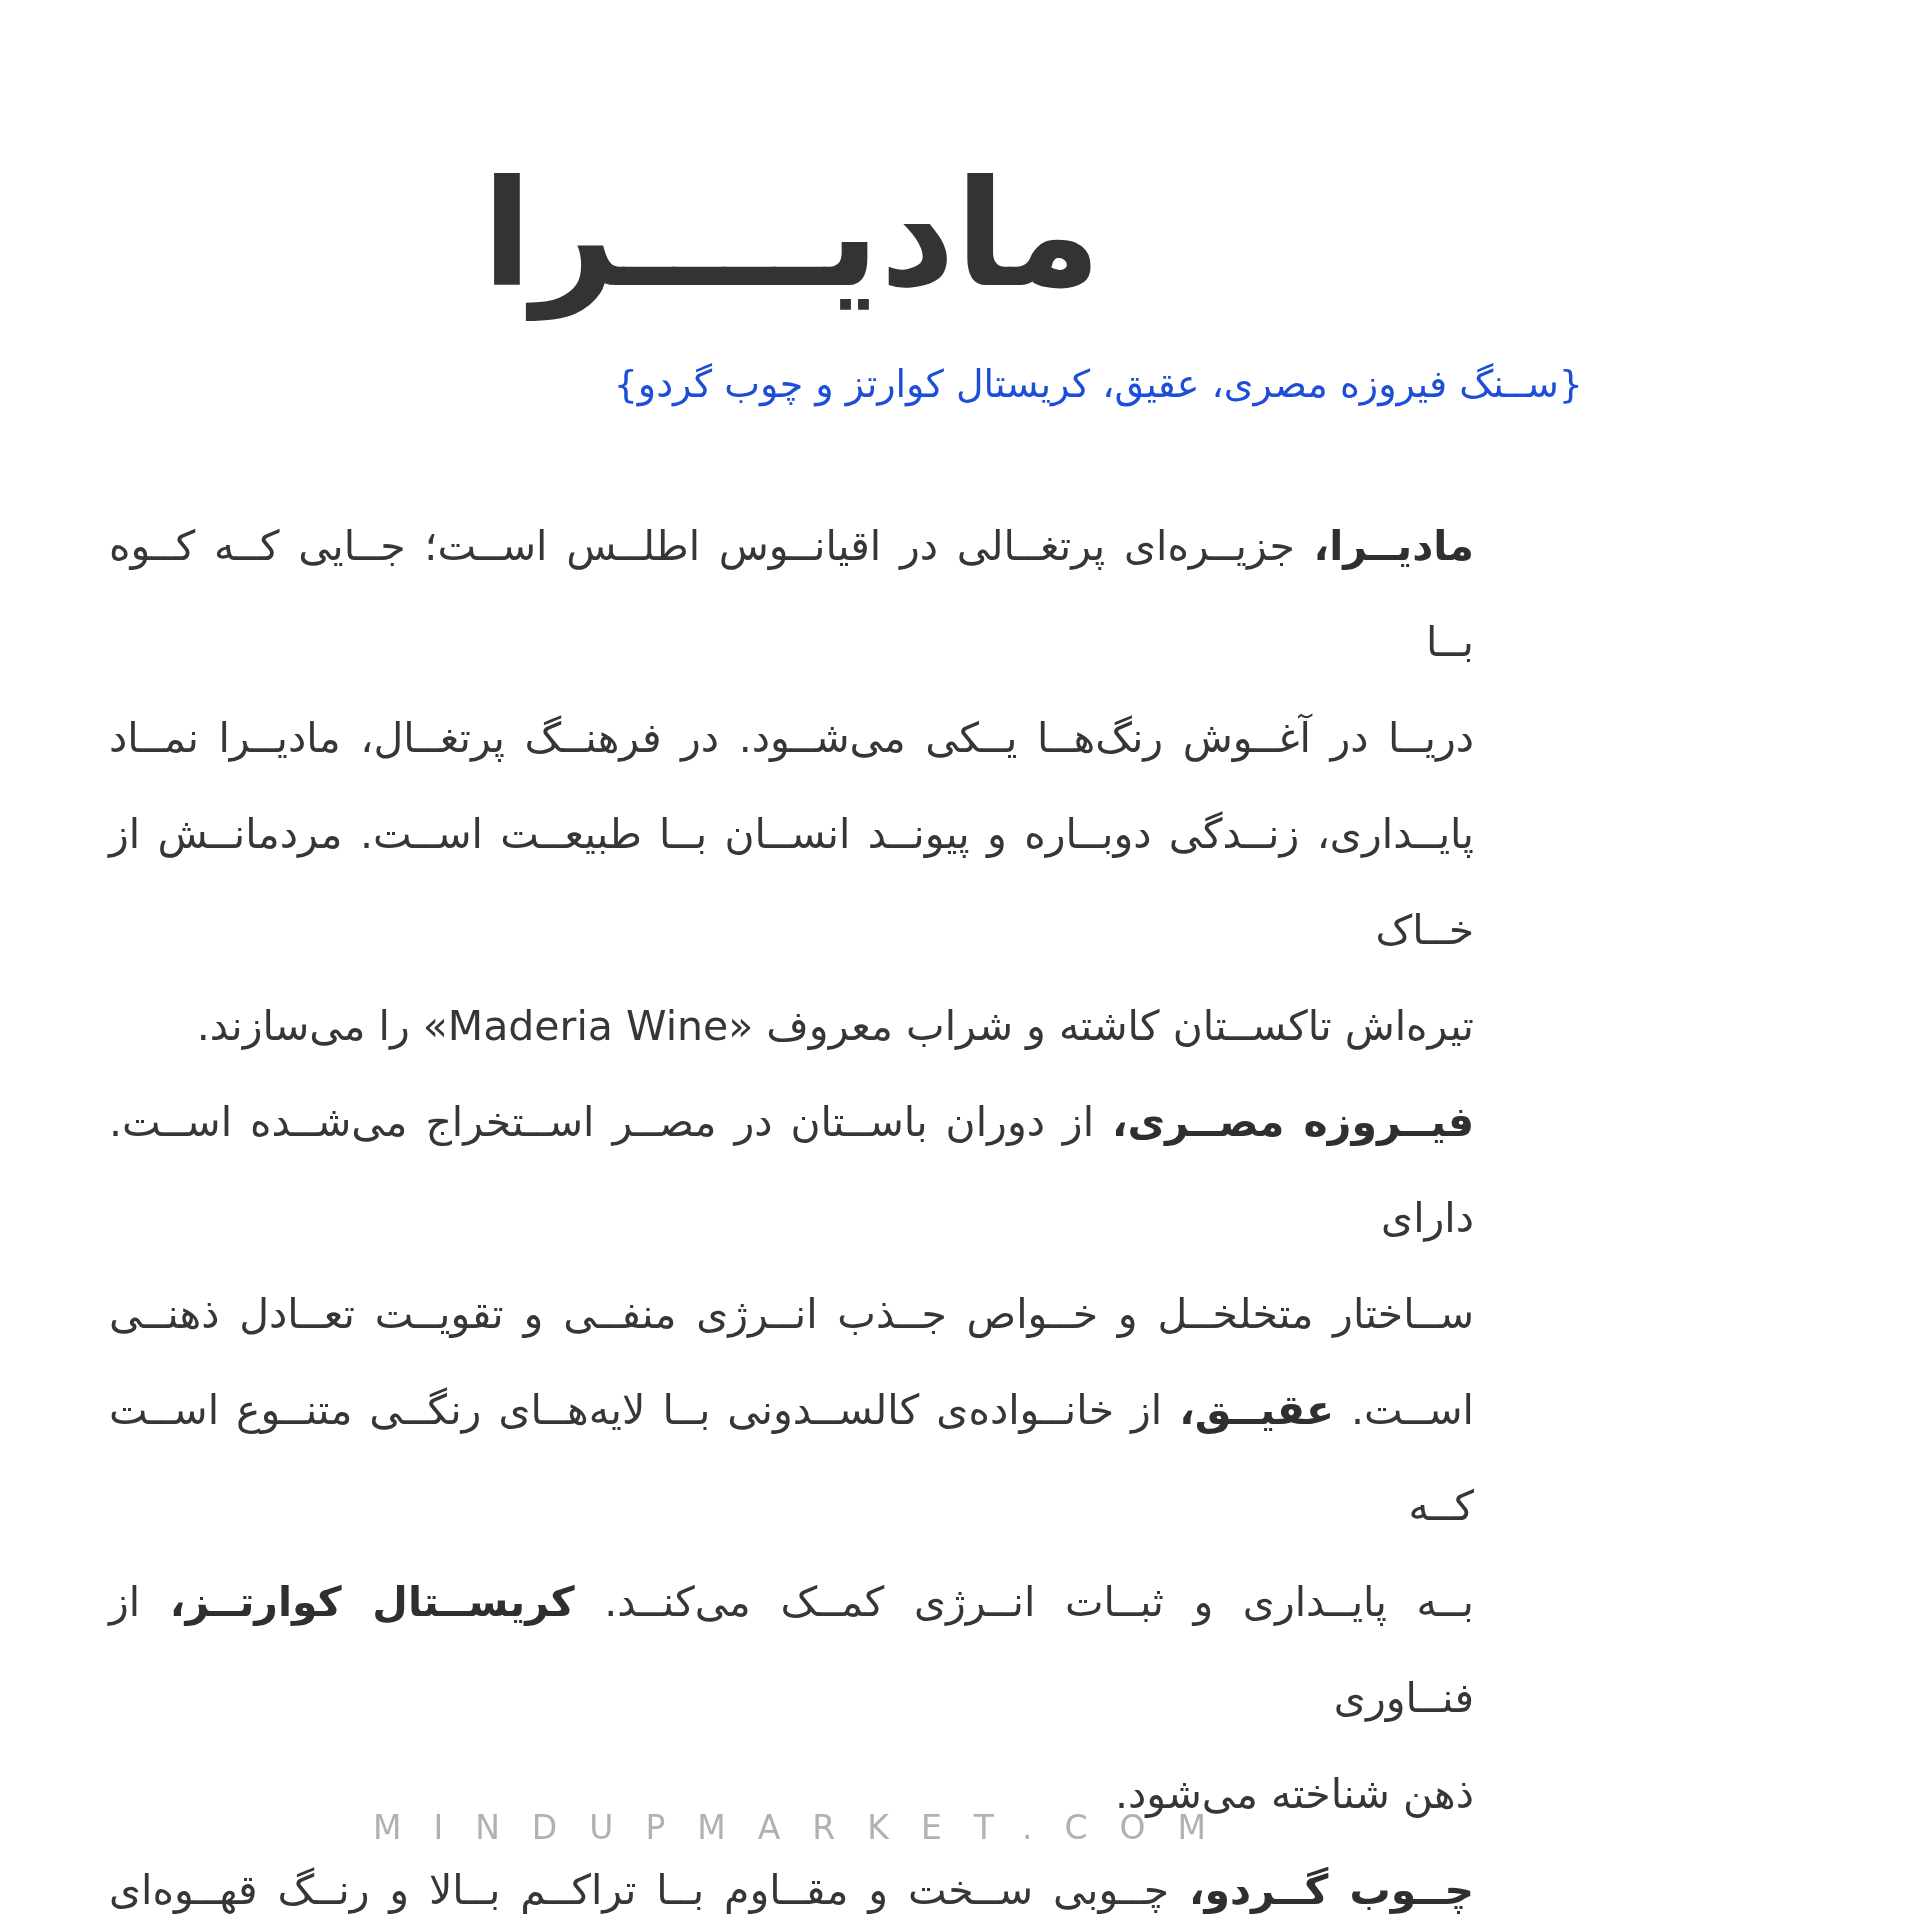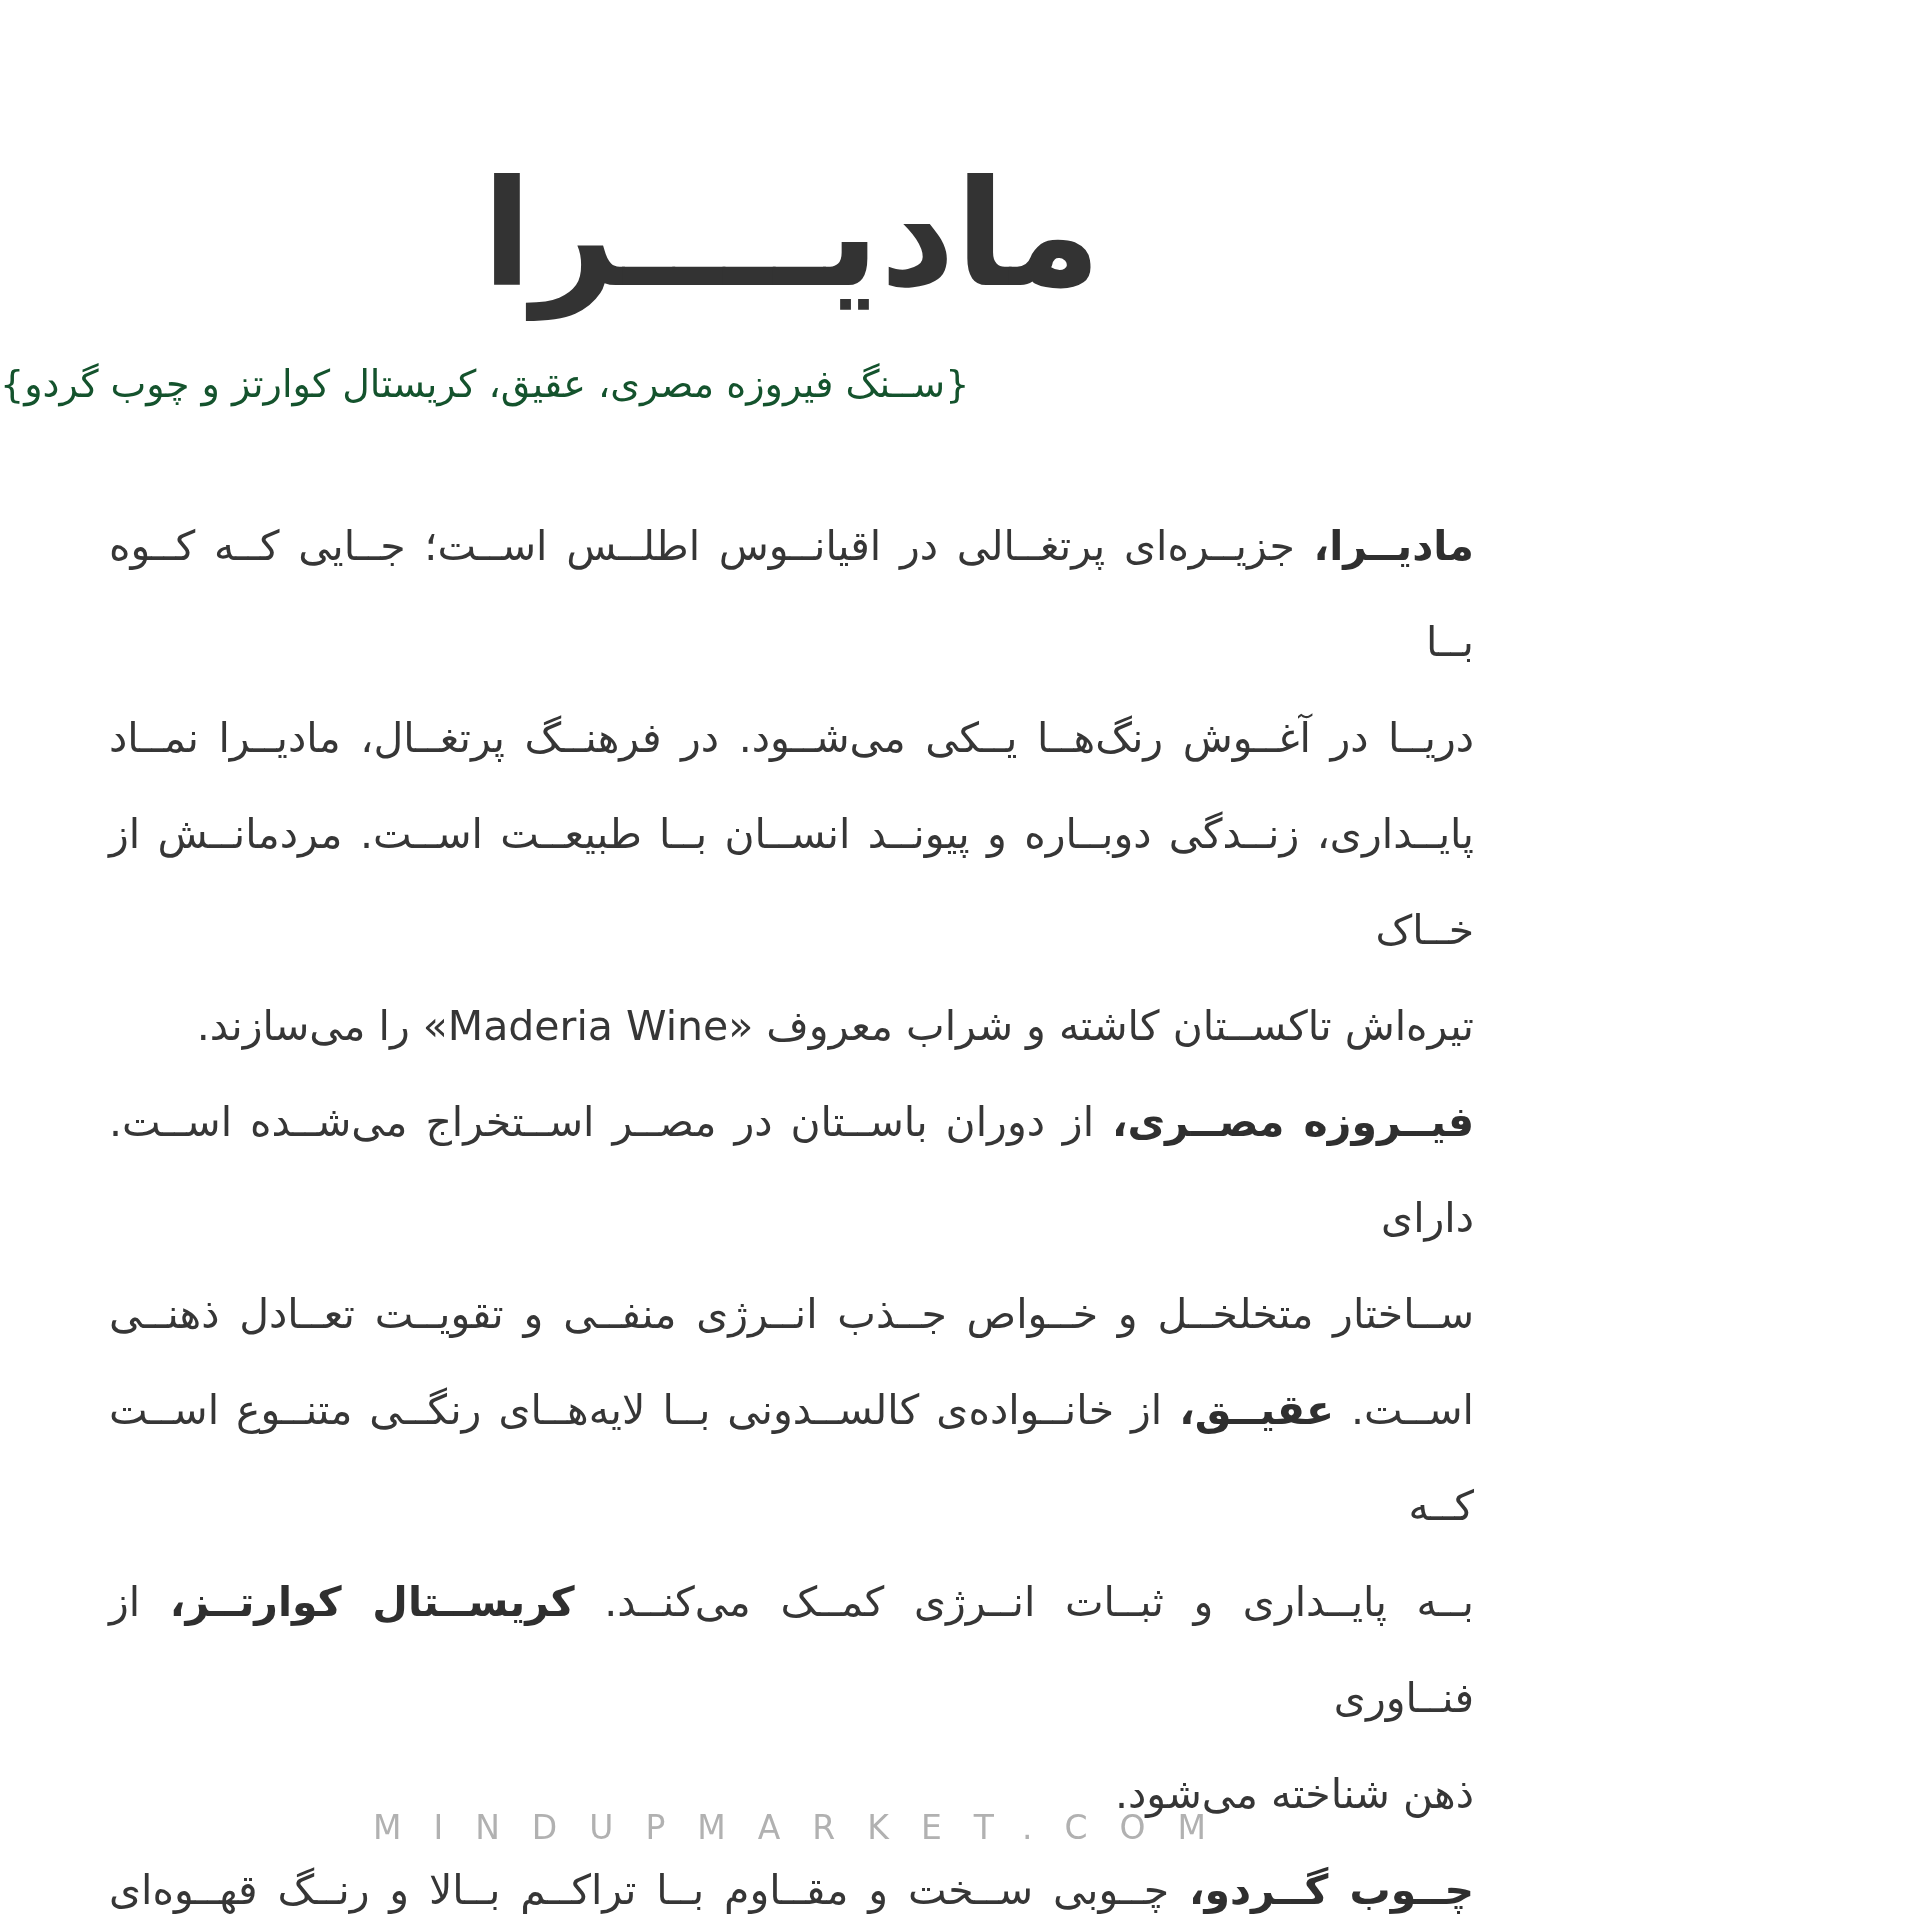--- a/index.html
+++ b/index.html
@@ -21,26 +21,26 @@
     padding-top: 150px;
     text-align: center;
     direction: rtl;
     font-size: 147px;
     line-height: 1.16;
     font-weight: 700;
     color: #333333;
   }
   .subtitle {
     margin-top: 41px;
-    text-align: left;
+    text-align: right;
     direction: rtl;
     font-size: 38px;
     line-height: 1.16;
     font-weight: 400;
-    color: #14532d;
+    color: #1d4ed8;
   }
   .content {
     direction: rtl;
     margin: 92px 109px 0 109px;
     font-size: 41px;
     line-height: 96px;
     color: #363636;
   }
   .line {
     width: 100%;

